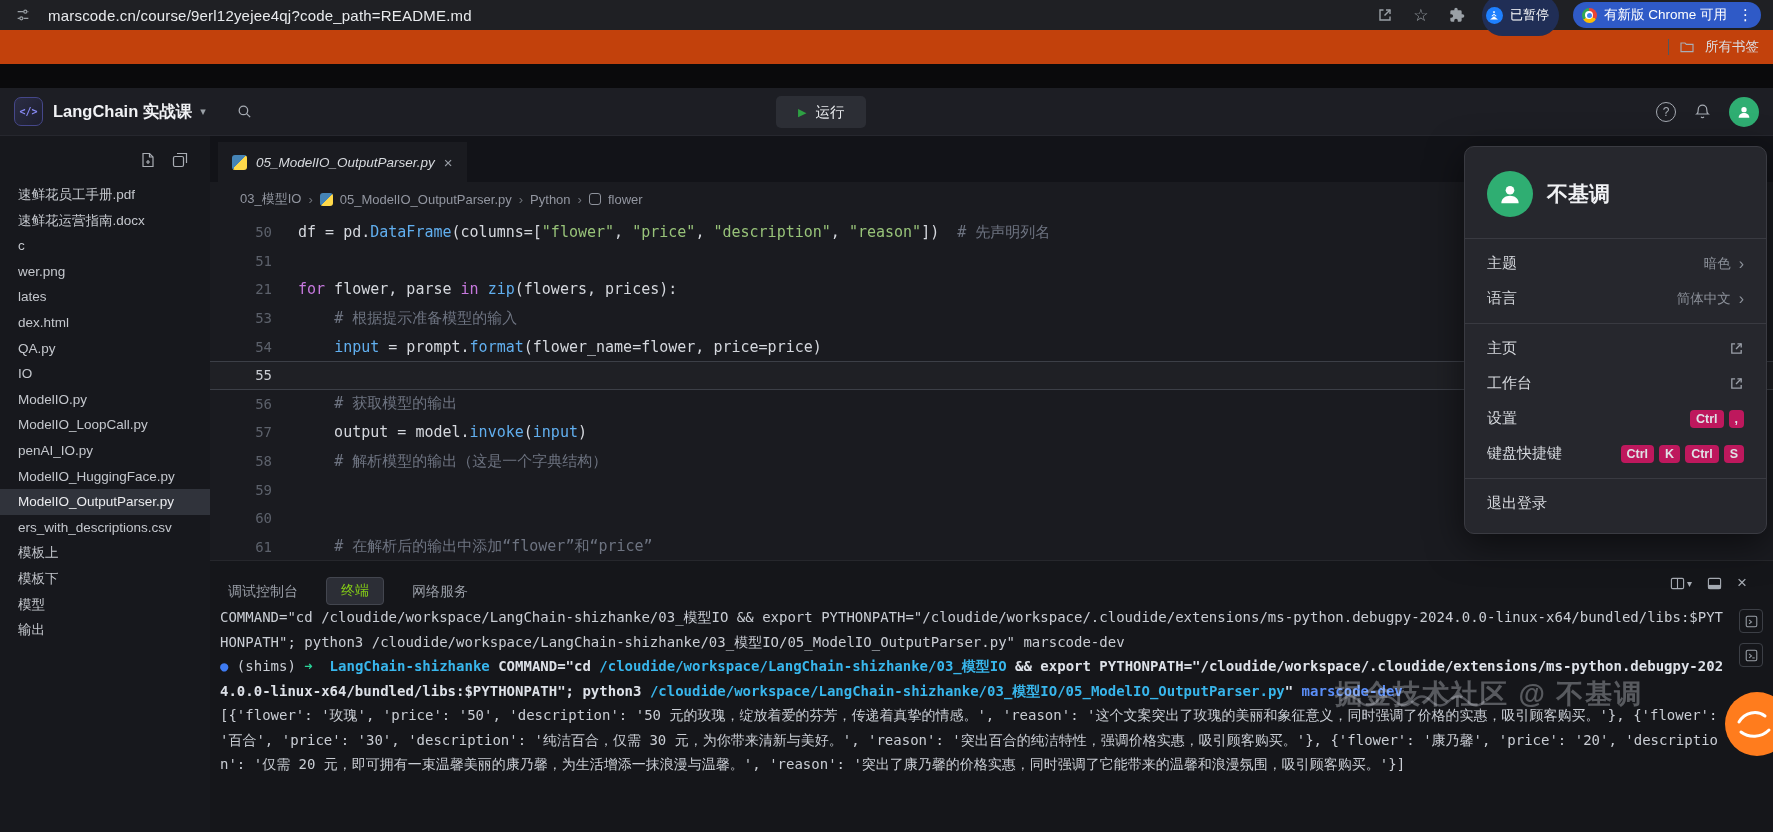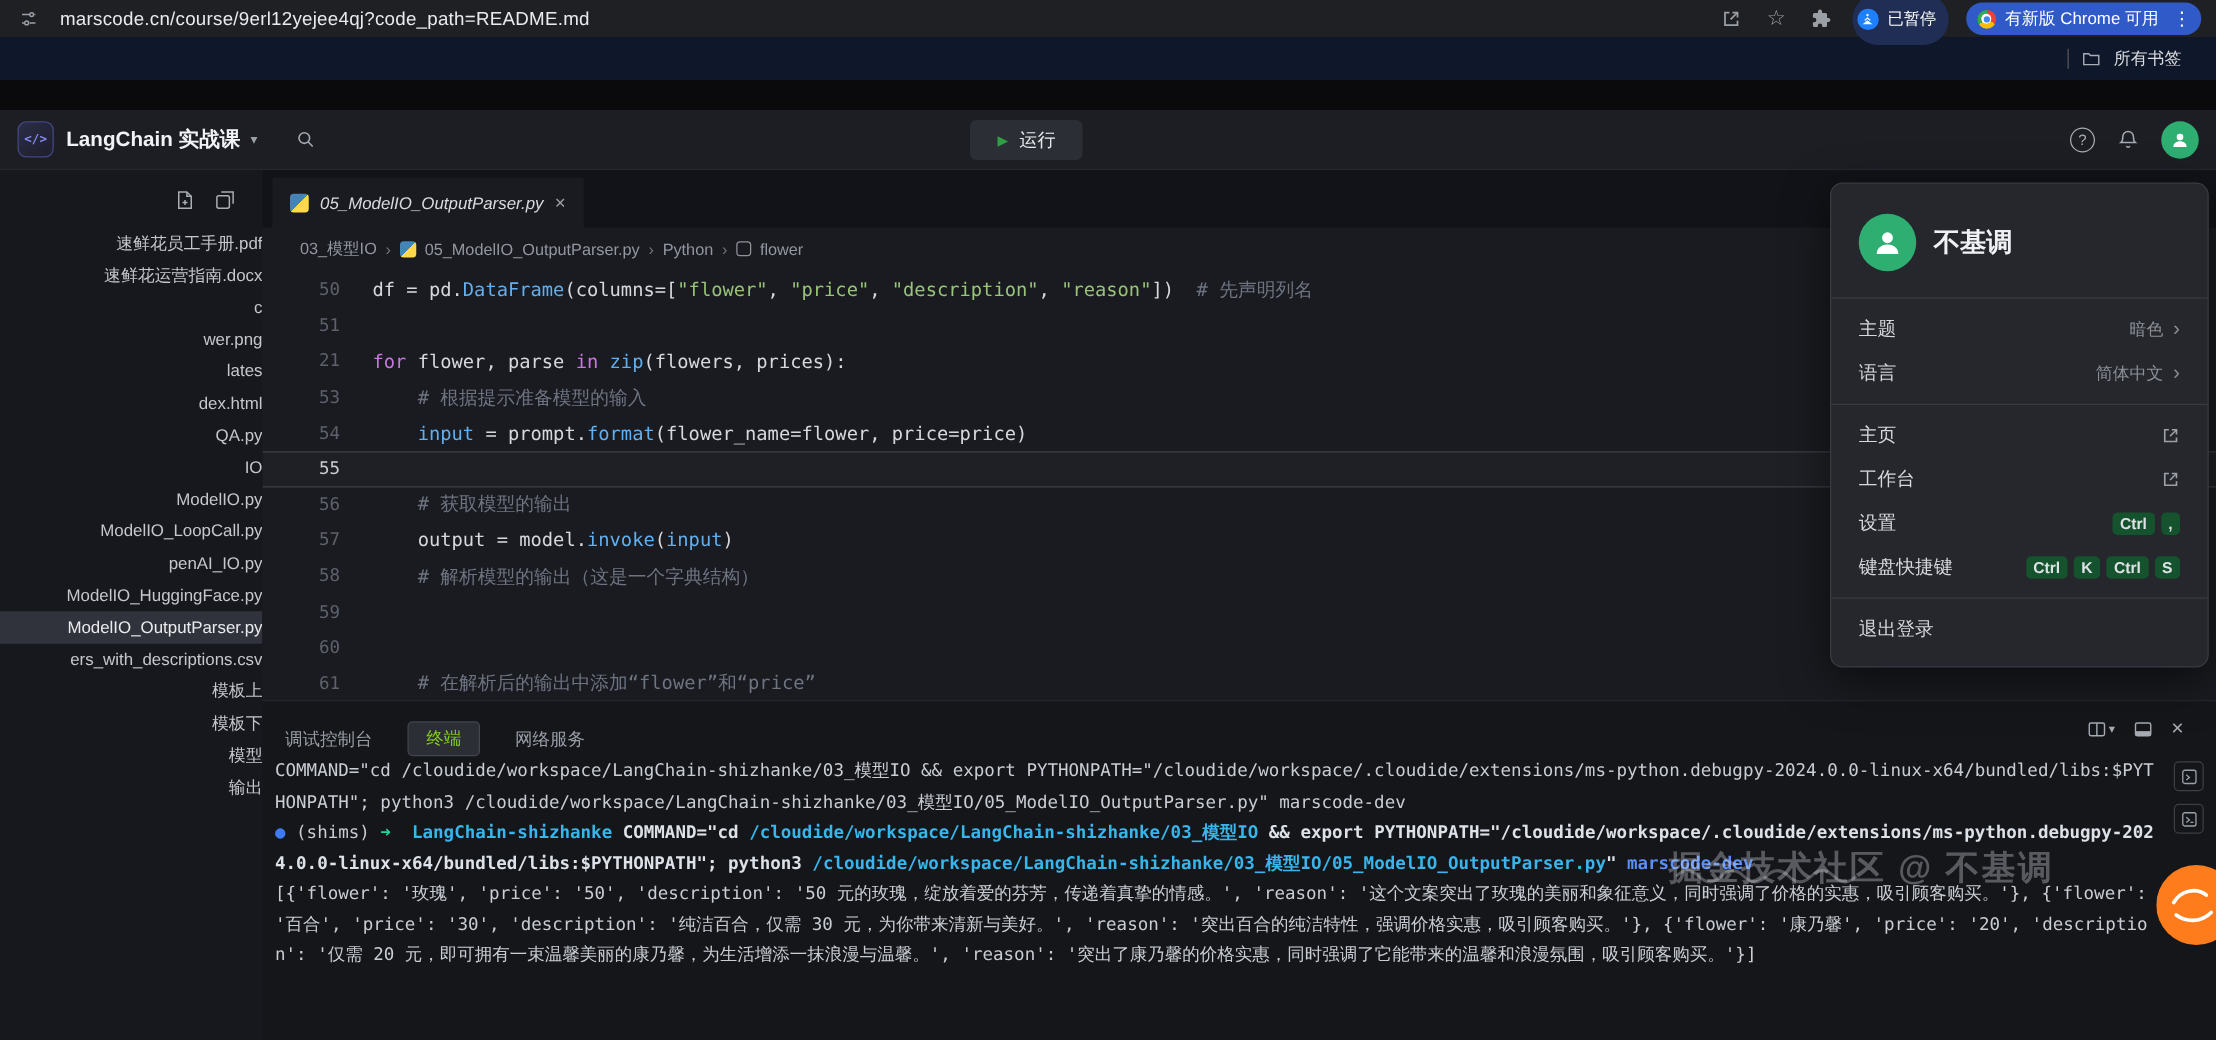--- a/index.html
+++ b/index.html
@@ -13,21 +13,21 @@
   .bt-spacer{flex:1;}
   .bt-ico{display:flex;align-items:center;justify-content:center;width:22px;height:22px;color:#9aa0a6;font-size:17px;cursor:pointer;}
   .pill{display:flex;align-items:center;gap:7px;height:41px;border-radius:99px;padding:0 10px;font-size:13px;color:#fff;cursor:pointer;white-space:nowrap;}
   .pill-paused{background:#202e56;padding-left:4px;}
   .jj-ico{width:17px;height:17px;border-radius:50%;background:#1e80ff;display:flex;align-items:center;justify-content:center;}
   .pill-chrome{background:#2f5ac7;height:26px;padding:0 8px 0 9px;font-size:13.5px;}
   .chrome-ico{width:15px;height:15px;border-radius:50%;background:conic-gradient(#ea4335 0 33%,#fbbc05 0 66%,#34a853 0 100%);display:flex;align-items:center;justify-content:center;}
   .ci-in{width:8px;height:8px;border-radius:50%;background:#fff;display:flex;align-items:center;justify-content:center;}
   .ci-dot{width:5px;height:5px;border-radius:50%;background:#4285f4;}
   .dots{font-size:15px;margin-left:4px;color:#fff;}
-  .bookmarks-bar{height:34px;background:#0f172a;display:flex;align-items:center;justify-content:flex-end;gap:10px;padding-right:28px;}
+  .bookmarks-bar{height:34px;background:#c2410c;display:flex;align-items:center;justify-content:flex-end;gap:10px;padding-right:14px;}
   .bm-sep{width:1px;height:16px;background:#54575d;}
   .bm-label{background:none;border:none;color:#dadce0;font-size:13.5px;font-family:inherit;cursor:pointer;padding:0;}
   .band{height:24px;background:#0a0a0c;}
 
   
   .ide{position:absolute;top:88px;left:0;right:0;bottom:0;background:#1a1b20;}
   .ide-header{height:48px;background:#1d1e24;border-bottom:1px solid #26272e;display:flex;align-items:center;padding:0 14px;position:relative;box-sizing:border-box;}
   .logo{width:27px;height:27px;border-radius:7px;background:linear-gradient(135deg,#2b2d45,#1d1e2d);border:1px solid #45478a;display:flex;align-items:center;justify-content:center;margin-right:10px;}
   .logo-glyph{font-family:"DejaVu Sans Mono",monospace;font-size:10px;font-weight:bold;color:#8789f3;}
   .course-title{font-size:16.5px;font-weight:bold;color:#f1f2f5;}
@@ -37,21 +37,21 @@
   .play-ico{color:#2ea043;font-size:11px;}
   .run-btn .run-txt{color:#e7e9ec;font-size:14.5px;}
   .hdr-right{margin-left:auto;display:flex;align-items:center;gap:18px;}
   .help-ico{width:18px;height:18px;border:1.6px solid #a6abb3;border-radius:50%;display:flex;align-items:center;justify-content:center;font-size:12px;color:#a6abb3;cursor:pointer;}
   .avatar-sm{width:30px;height:30px;border-radius:50%;background:#2fae72;display:flex;align-items:center;justify-content:center;cursor:pointer;}
 
   
   .sidebar{position:absolute;top:48px;left:0;width:210px;bottom:0;background:#17181d;overflow:hidden;}
   .side-icons{display:flex;justify-content:flex-end;gap:16px;padding:16px 22px 14px 0;}
   .s-ico{cursor:pointer;}
-  .file-item{height:25.6px;line-height:25.6px;padding-left:3px;font-size:13.5px;color:#c4c7cd;white-space:nowrap;overflow:hidden;cursor:pointer;text-align:right;}
+  .file-item{height:25.6px;line-height:25.6px;padding-left:18px;font-size:13.5px;color:#c4c7cd;white-space:nowrap;overflow:hidden;cursor:pointer;}
   .file-item.selected{background:#30333b;color:#eaebee;}
 
   
   .main{position:absolute;top:48px;left:210px;right:0;bottom:0;background:#1a1b20;display:flex;flex-direction:column;}
   .tabbar{height:46px;background:#121318;display:flex;align-items:flex-end;flex:none;}
   .tab{height:40px;display:flex;align-items:center;gap:9px;padding:0 14px;background:#1a1b20;margin-left:8px;cursor:pointer;}
   .tab-label{font-size:13.5px;font-style:italic;color:#d7dade;}
   .tab-close{color:#9ba0a8;font-size:15px;cursor:pointer;}
   .py-ico{display:inline-block;width:15px;height:15px;border-radius:3px;background:linear-gradient(135deg,#4584b6 50%,#ffd94a 50%);}
   .py-ico-sm{width:13px;height:13px;}
@@ -90,21 +90,21 @@
               box-shadow:0 10px 36px rgba(0,0,0,.55);z-index:50;padding:8px 0 12px;box-sizing:border-box;}
   .up-head{display:flex;align-items:center;gap:14px;padding:16px 22px 14px;}
   .up-avatar{width:46px;height:46px;border-radius:50%;background:#2fae72;display:flex;align-items:center;justify-content:center;}
   .up-name{font-size:21px;font-weight:bold;color:#f0f1f4;}
   .menu-divider{height:1px;background:#393a41;margin:7px 0;}
   .menu-row{display:flex;align-items:center;justify-content:space-between;padding:8px 22px;font-size:15px;color:#d5d8dd;cursor:pointer;}
   .menu-right{display:flex;align-items:center;}
   .menu-value{color:#8b9099;font-size:13.5px;}
   .menu-chev{color:#8b9099;margin-left:8px;font-size:16px;line-height:1;}
   .ext-ico{display:flex;}
-  .keycap{font-size:12.5px;font-weight:bold;color:#dfe2e6;background:#14532d;border-radius:4px;padding:2px 6px;margin-left:5px;}
+  .keycap{font-size:12.5px;font-weight:bold;color:#dfe2e6;background:#be185d;border-radius:4px;padding:2px 6px;margin-left:5px;}
 
   
   .watermark{position:absolute;left:1335px;top:676px;z-index:60;pointer-events:none;}
   .wm-text{font-size:27px;font-weight:600;letter-spacing:2px;color:rgba(225,230,238,.33);white-space:nowrap;}
   .wm-squiggle{position:absolute;left:4px;top:17px;}
   .mascot{position:absolute;right:-16px;top:692px;z-index:70;cursor:pointer;}
 </style>
 </head>
 <body>
 

